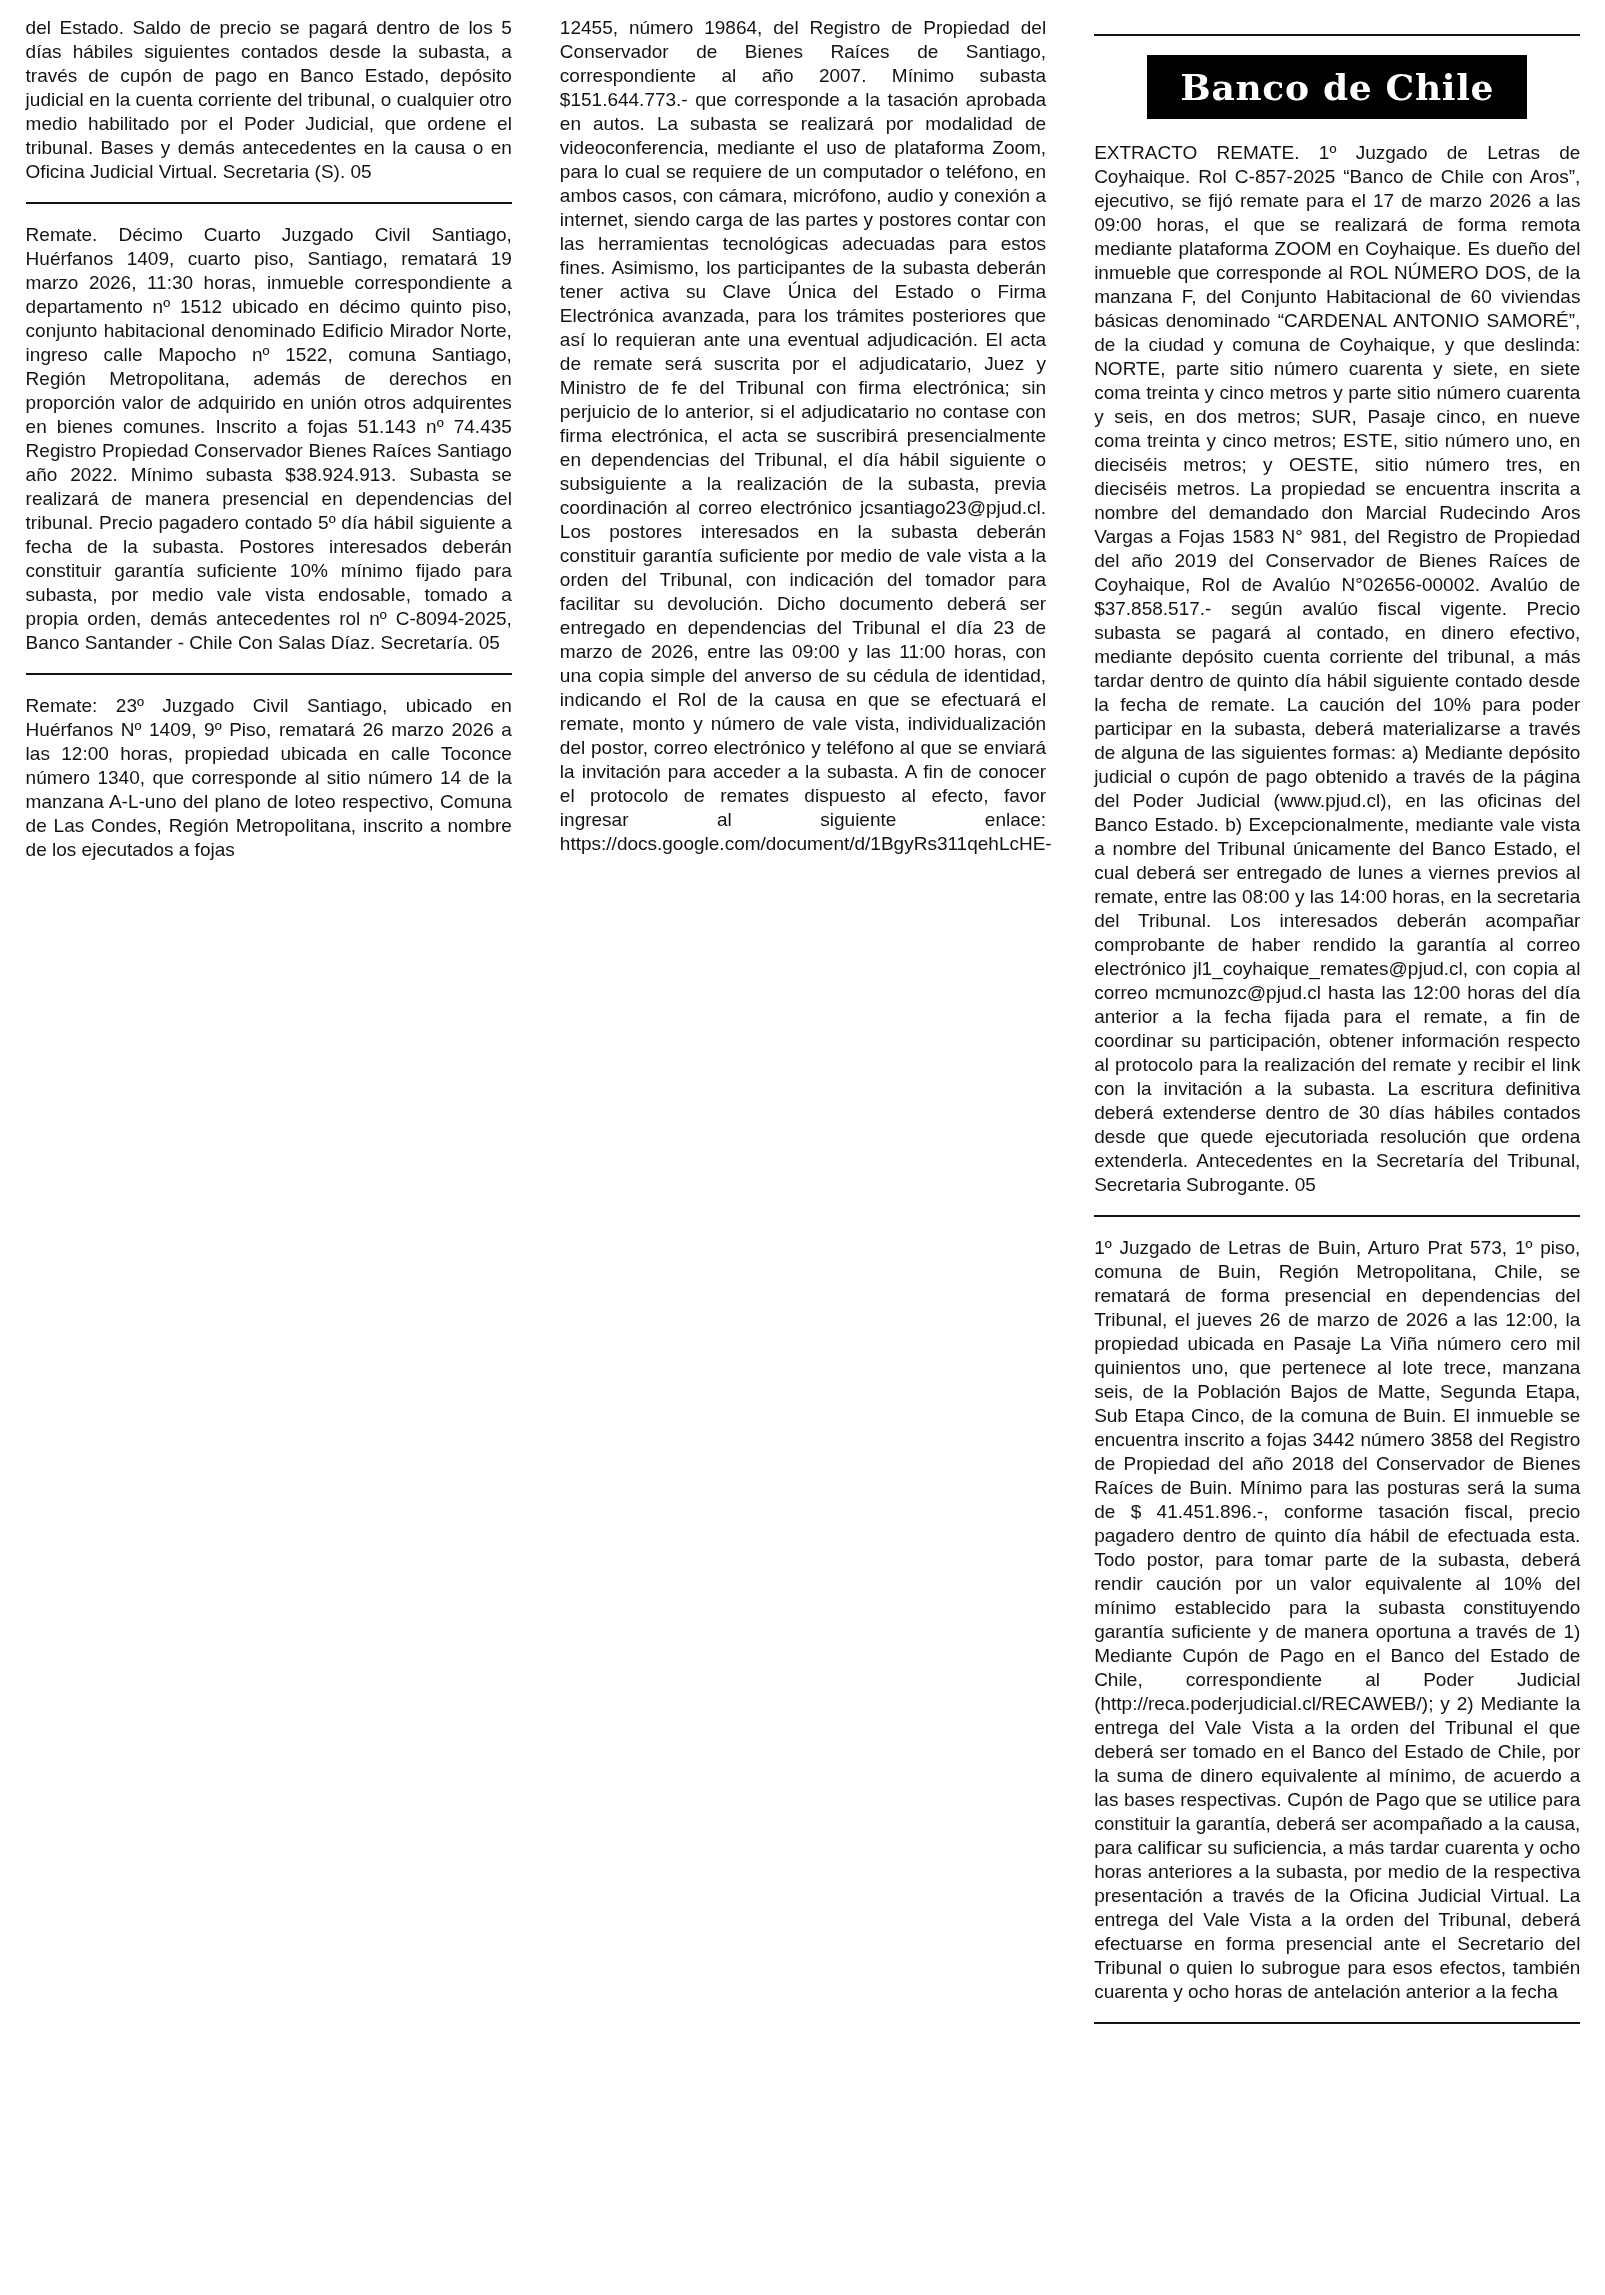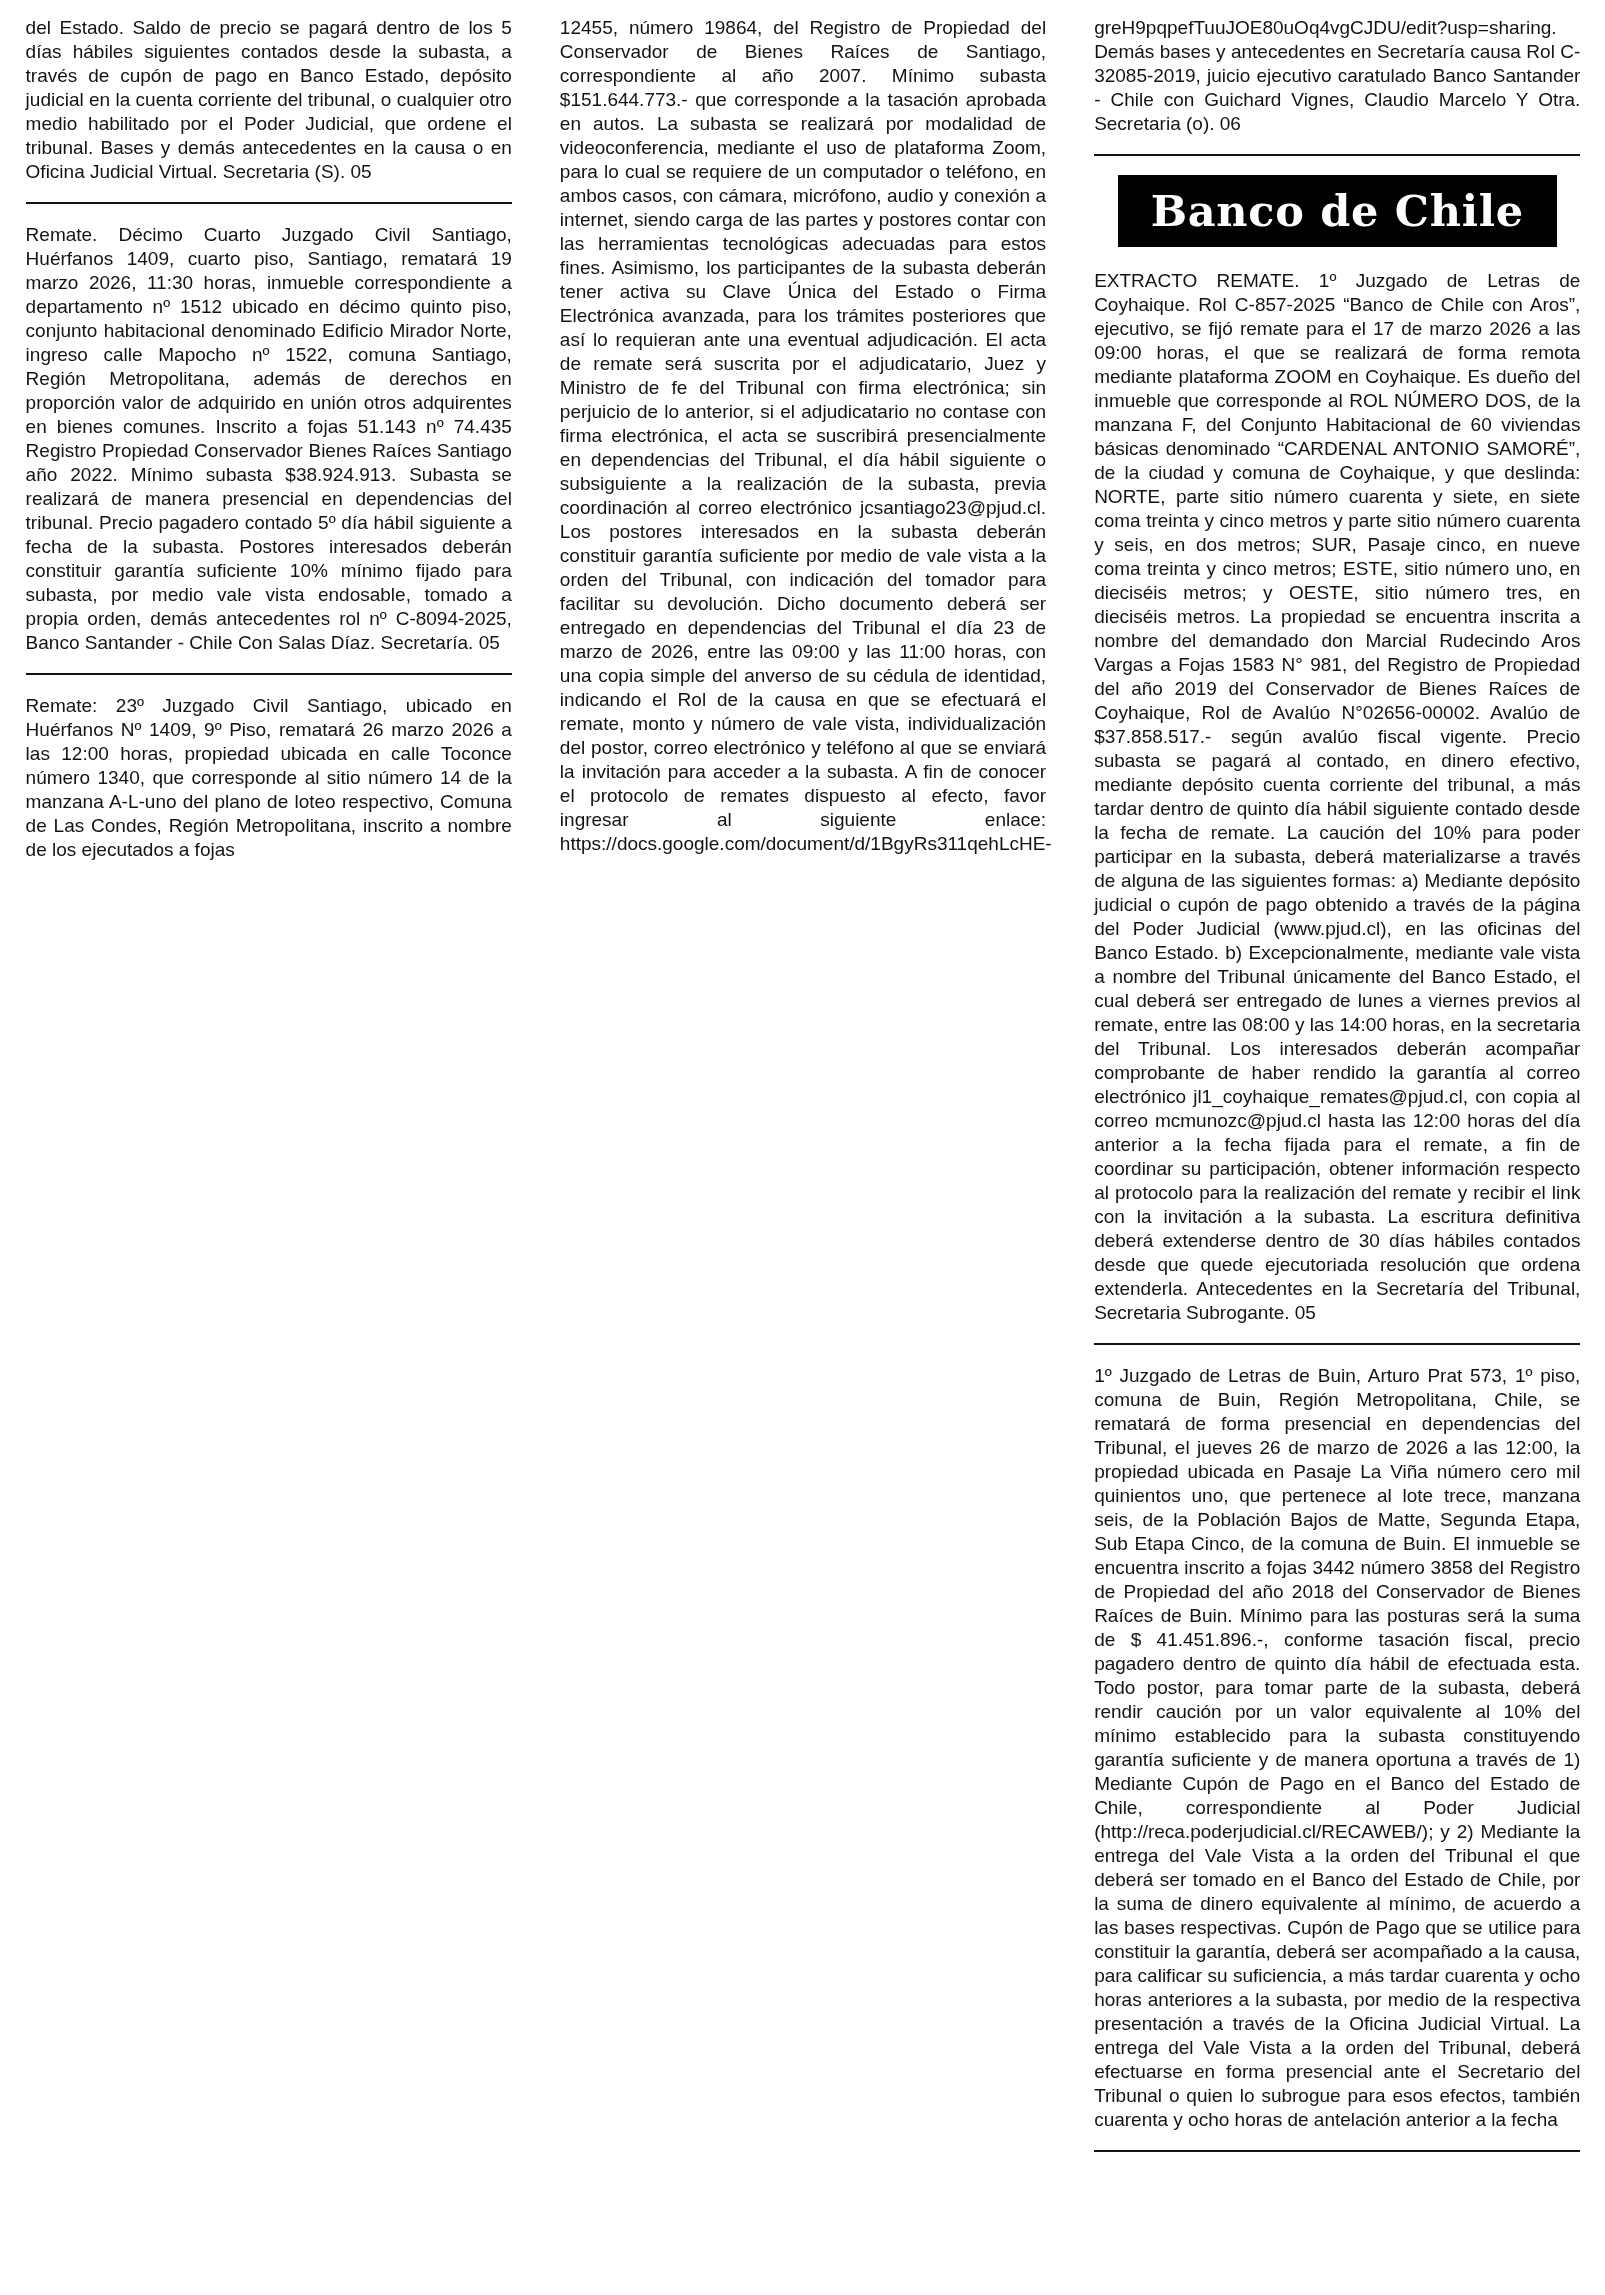--- a/index.html
+++ b/index.html
@@ -43,21 +43,21 @@
   }
   .logo-box {
     background: var(--logo-bg, #010101);
     color: var(--logo-fg, #ffffff);
     padding: 11.4px 33px;
     display: inline-block;
   }
   .logo-text {
     font-family: "DejaVu Serif", serif;
     font-weight: bold;
-    font-size: 43px;
+    font-size: 36px;
     letter-spacing: 0.7px;
     white-space: nowrap;
   }
 </style>
 </head>
 <body>
 
 <div class="page">
 
   <div class="col">
@@ -70,21 +70,20 @@
     <div class="divider"></div>
 
     <p class="notice"><span class="lead">Remate: 23º Juzgado Civil Santiago, ubicado en Huérfanos Nº 1409, 9º Piso, rematará 26 marzo 2026 a </span><span class="body">las 12:00 horas, propiedad ubicada en calle Toconce número 1340, que corresponde al sitio número 14 de la manzana A-L-uno del plano de loteo respectivo, Comuna de Las Condes, Región Metropolitana, inscrito a nombre de los ejecutados a fojas</span></p>
   </div>
 
   <div class="col">
     <p class="notice"><span class="body">12455, número 19864, del Registro de Propiedad del Conservador de Bienes Raíces de Santiago, correspondiente al año 2007. Mínimo subasta $151.644.773.- que corresponde a la tasación aprobada en autos. La subasta se realizará por modalidad de videoconferencia, mediante el uso de plataforma Zoom, para lo cual se requiere de un computador o teléfono, en ambos casos, con cámara, micrófono, audio y conexión a internet, siendo carga de las partes y postores contar con las herramientas tecnológicas adecuadas para estos fines. Asimismo, los participantes de la subasta deberán tener activa su Clave Única del Estado o Firma Electrónica avanzada, para los trámites posteriores que así lo requieran ante una eventual adjudicación. El acta de remate será suscrita por el adjudicatario, Juez y Ministro de fe del Tribunal con firma electrónica; sin perjuicio de lo anterior, si el adjudicatario no contase con firma electrónica, el acta se suscribirá presencialmente en dependencias del Tribunal, el día hábil siguiente o subsiguiente a la realización de la subasta, previa coordinación al correo electrónico jcsantiago23@pjud.cl. Los postores interesados en la subasta deberán constituir garantía suficiente por medio de vale vista a la orden del Tribunal, con indicación del tomador para facilitar su devolución. Dicho documento deberá ser entregado en dependencias del Tribunal el día 23 de marzo de 2026, entre las 09:00 y las 11:00 horas, con una copia simple del anverso de su cédula de identidad, indicando el Rol de la causa en que se efectuará el remate, monto y número de vale vista, individualización del postor, correo electrónico y teléfono al que se enviará la invitación para acceder a la subasta. A fin de conocer el protocolo de remates dispuesto al efecto, favor ingresar al siguiente enlace: https://docs.google.com/document/d/1BgyRs311qehLcHE-</span></p>
   </div>
 
   <div class="col">
-    <p class="notice"><span class="body">greH9pqpefTuuJOE80uOq4vgCJDU/edit?usp=sharing. Demás bases y antecedentes en Secretaría causa Rol C-32085-2019, juicio ejecutivo caratulado Banco Santander - Chile con Guichard Vignes, Claudio Marcelo Y Otra. Secretaria (o). 06</span></p>
 
     <div class="divider"></div>
 
     <div class="logo-wrap">
       <div class="logo-box">
         <span class="logo-text">Banco de Chile</span>
       </div>
     </div>
 
     <p class="notice"><span class="lead">EXTRACTO REMATE. 1º Juzgado de Letras de Coyhaique. Rol C-857-2025 “Banco de Chile con Aros”, eje</span><span class="body">cutivo, se fijó remate para el 17 de marzo 2026 a las 09:00 horas, el que se realizará de forma remota mediante plataforma ZOOM en Coyhaique. Es dueño del inmueble que corresponde al ROL NÚMERO DOS, de la manzana F, del Conjunto Habitacional de 60 viviendas básicas denominado “CARDENAL ANTONIO SAMORÉ”, de la ciudad y comuna de Coyhaique, y que deslinda: NORTE, parte sitio número cuarenta y siete, en siete coma treinta y cinco metros y parte sitio número cuarenta y seis, en dos metros; SUR, Pasaje cinco, en nueve coma treinta y cinco metros; ESTE, sitio número uno, en dieciséis metros; y OESTE, sitio número tres, en dieciséis metros. La propiedad se encuentra inscrita a nombre del demandado don Marcial Rudecindo Aros Vargas a Fojas 1583 N° 981, del Registro de Propiedad del año 2019 del Conservador de Bienes Raíces de Coyhaique, Rol de Avalúo N°02656-00002. Avalúo de $37.858.517.- según avalúo fiscal vigente. Precio subasta se pagará al contado, en dinero efectivo, mediante depósito cuenta corriente del tribunal, a más tardar dentro de quinto día hábil siguiente contado desde la fecha de remate. La caución del 10% para poder participar en la subasta, deberá materializarse a través de alguna de las siguientes formas: a) Mediante depósito judicial o cupón de pago obtenido a través de la página del Poder Judicial (www.pjud.cl), en las oficinas del Banco Estado. b) Excepcionalmente, mediante vale vista a nombre del Tribunal únicamente del Banco Estado, el cual deberá ser entregado de lunes a viernes previos al remate, entre las 08:00 y las 14:00 horas, en la secretaria del Tribunal. Los interesados deberán acompañar comprobante de haber rendido la garantía al correo electrónico jl1_coyhaique_remates@pjud.cl, con copia al correo mcmunozc@pjud.cl hasta las 12:00 horas del día anterior a la fecha fijada para el remate, a fin de coordinar su participación, obtener información respecto al protocolo para la realización del remate y recibir el link con la invitación a la subasta. La escritura definitiva deberá extenderse dentro de 30 días hábiles contados desde que quede ejecutoriada resolución que ordena extenderla. Antecedentes en la Secretaría del Tribunal, Secretaria Subrogante. 05</span></p>

